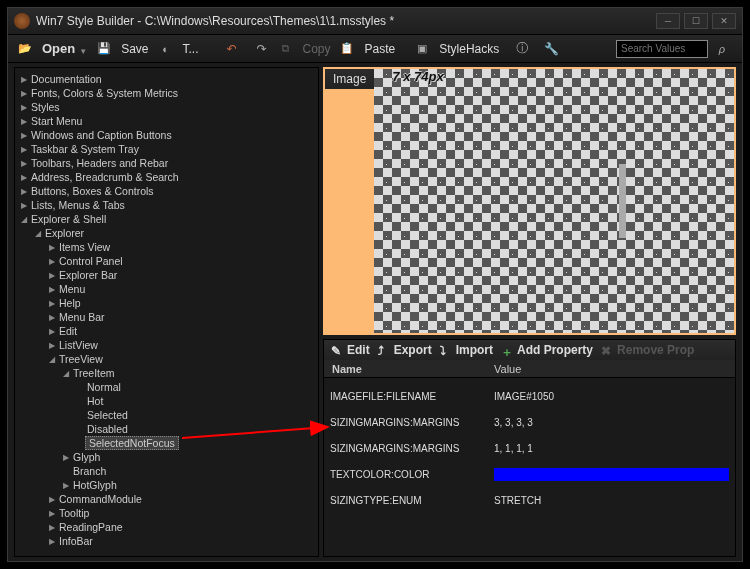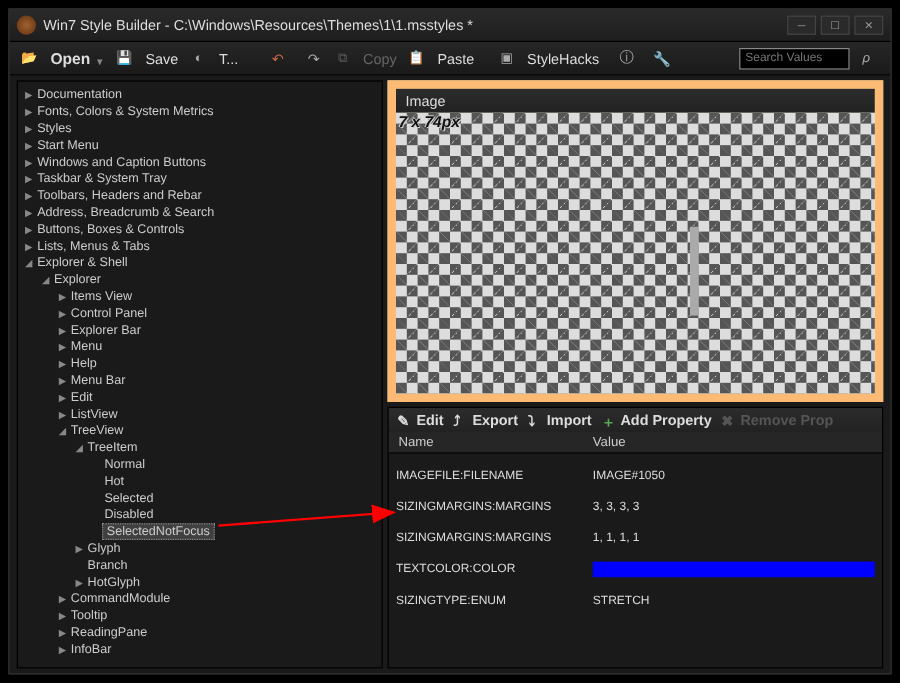--- a/index.html
+++ b/index.html
@@ -14,41 +14,41 @@
 .tbtn { display: flex; align-items: flex-end; gap: 4px; padding: 2px 6px; color: #ddd; font-size: 12px; }
 .tbtn.bold { font-weight: bold; font-size: 13px; }
 .tbtn .tri { font-size: 8px; color: #888; }
 .tsep { width: 6px; }
 .ticon { width: 14px; height: 14px; display: flex; align-items: center; justify-content: center; color: #aaa; }
 .searchbox { margin-left: auto; width: 92px; height: 18px; background: #000; border: 1px solid #888; color: #aaa; font-size: 10px; padding: 0 4px; }
 .searchbtn { width: 20px; height: 18px; display: flex; align-items: center; justify-content: center; color: #aaa; margin-left: 0px; font-style: italic; }
 .content { flex: 1; display: flex; background: #1a1a1a; overflow: hidden; }
 .tree-pane { width: 305px; border: 1px solid #000; margin: 4px 2px 4px 6px; background: #1a1a1a; overflow-y: auto; overflow-x: hidden; padding: 4px 4px; }
 .right-pane { flex: 1; display: flex; flex-direction: column; margin: 4px 6px 4px 2px; gap: 4px; min-width:0; }
-.image-panel { flex: 1; border: 7px solid #fdba74; background: #fef9c3; display: flex; flex-direction: column; min-height:0; }
+.image-panel { flex: 1; border: 2px solid #fdba74; background: #fdba74; display: flex; min-height:0; }
 .panel-header { height: 20px; background: linear-gradient(#2c2c2c,#222); padding: 0 8px; display: flex; align-items: center; color: #ddd; font-size: 12px; }
 .image-body { flex: 1; position: relative; }
 .checker { position: absolute; inset: 0;
  background-image:
   linear-gradient(45deg,#555 25%,transparent 25%),
   linear-gradient(-45deg,#555 25%,transparent 25%),
   linear-gradient(45deg,transparent 75%,#555 75%),
   linear-gradient(-45deg,transparent 75%,#555 75%);
  background-size: 18px 18px;
  background-position: 0 0,0 9px,9px -9px,-9px 0;
  background-color: #ddd;
 }
-.dim-label { position: absolute; top: 0px; left: 2px; color: #111; font-size: 13px; font-style: italic; font-weight: bold; text-shadow: 1px 1px 0 #ccc,-1px 0 0 #ccc,0 -1px 0 #ccc; }
+.dim-label { position: absolute; top: 0px; left: 18px; color: #111; font-size: 13px; font-style: italic; font-weight: bold; text-shadow: 1px 1px 0 #ccc,-1px 0 0 #ccc,0 -1px 0 #ccc; }
 .props-panel { flex: 0 0 218px; border: 1px solid #000; background: #1a1a1a; display: flex; flex-direction: column; }
 .props-toolbar { height: 20px; background: linear-gradient(#2c2c2c,#222); display: flex; align-items: center; padding: 0 4px; gap: 2px; overflow: hidden; white-space: nowrap; }
 .pbtn { display: flex; align-items: center; gap: 4px; font-size: 12px; color: #ddd; padding: 0 3px; font-weight: bold; }
 .pbtn.disabled { color: #555; }
 .pbtn .pic { width: 12px; height: 12px; display: inline-block; }
 .props-head { height: 18px; background: #262626; display: flex; font-size: 11px; color: #ccc; border-bottom: 1px solid #000; }
-.col-name { width: 170px; padding-left: 8px; display:flex; align-items:center; }
+.col-name { width: 170px; padding-left: 8px; display:flex; align-items:center;font-weight:bold; }
 .col-val { flex: 1; display:flex; align-items:center; }
 .props-body { flex: 1; overflow: auto; }
 .prow { display: flex; height: 15px; align-items: center; font-size: 10px; color: #ddd; margin-top: 11px; }
 .prow .pn { width: 170px; padding-left: 6px; white-space: nowrap; overflow: hidden; }
 .prow .pv { flex: 1; white-space: nowrap; overflow: hidden; }
 .tree-row { display: flex; align-items: center; height: 14px; font-size: 10.5px; color: #ccc; white-space: nowrap; }
 .tree-row .arrow { width: 10px; text-align: center; color: #888; font-size: 8px; }
 .tree-row .lbl { padding: 0 2px; }
 .tree-row.selected .lbl { background: #404040; border: 1px dotted #888; padding: 0 3px; }
 .indent0 { padding-left: 0px; }

